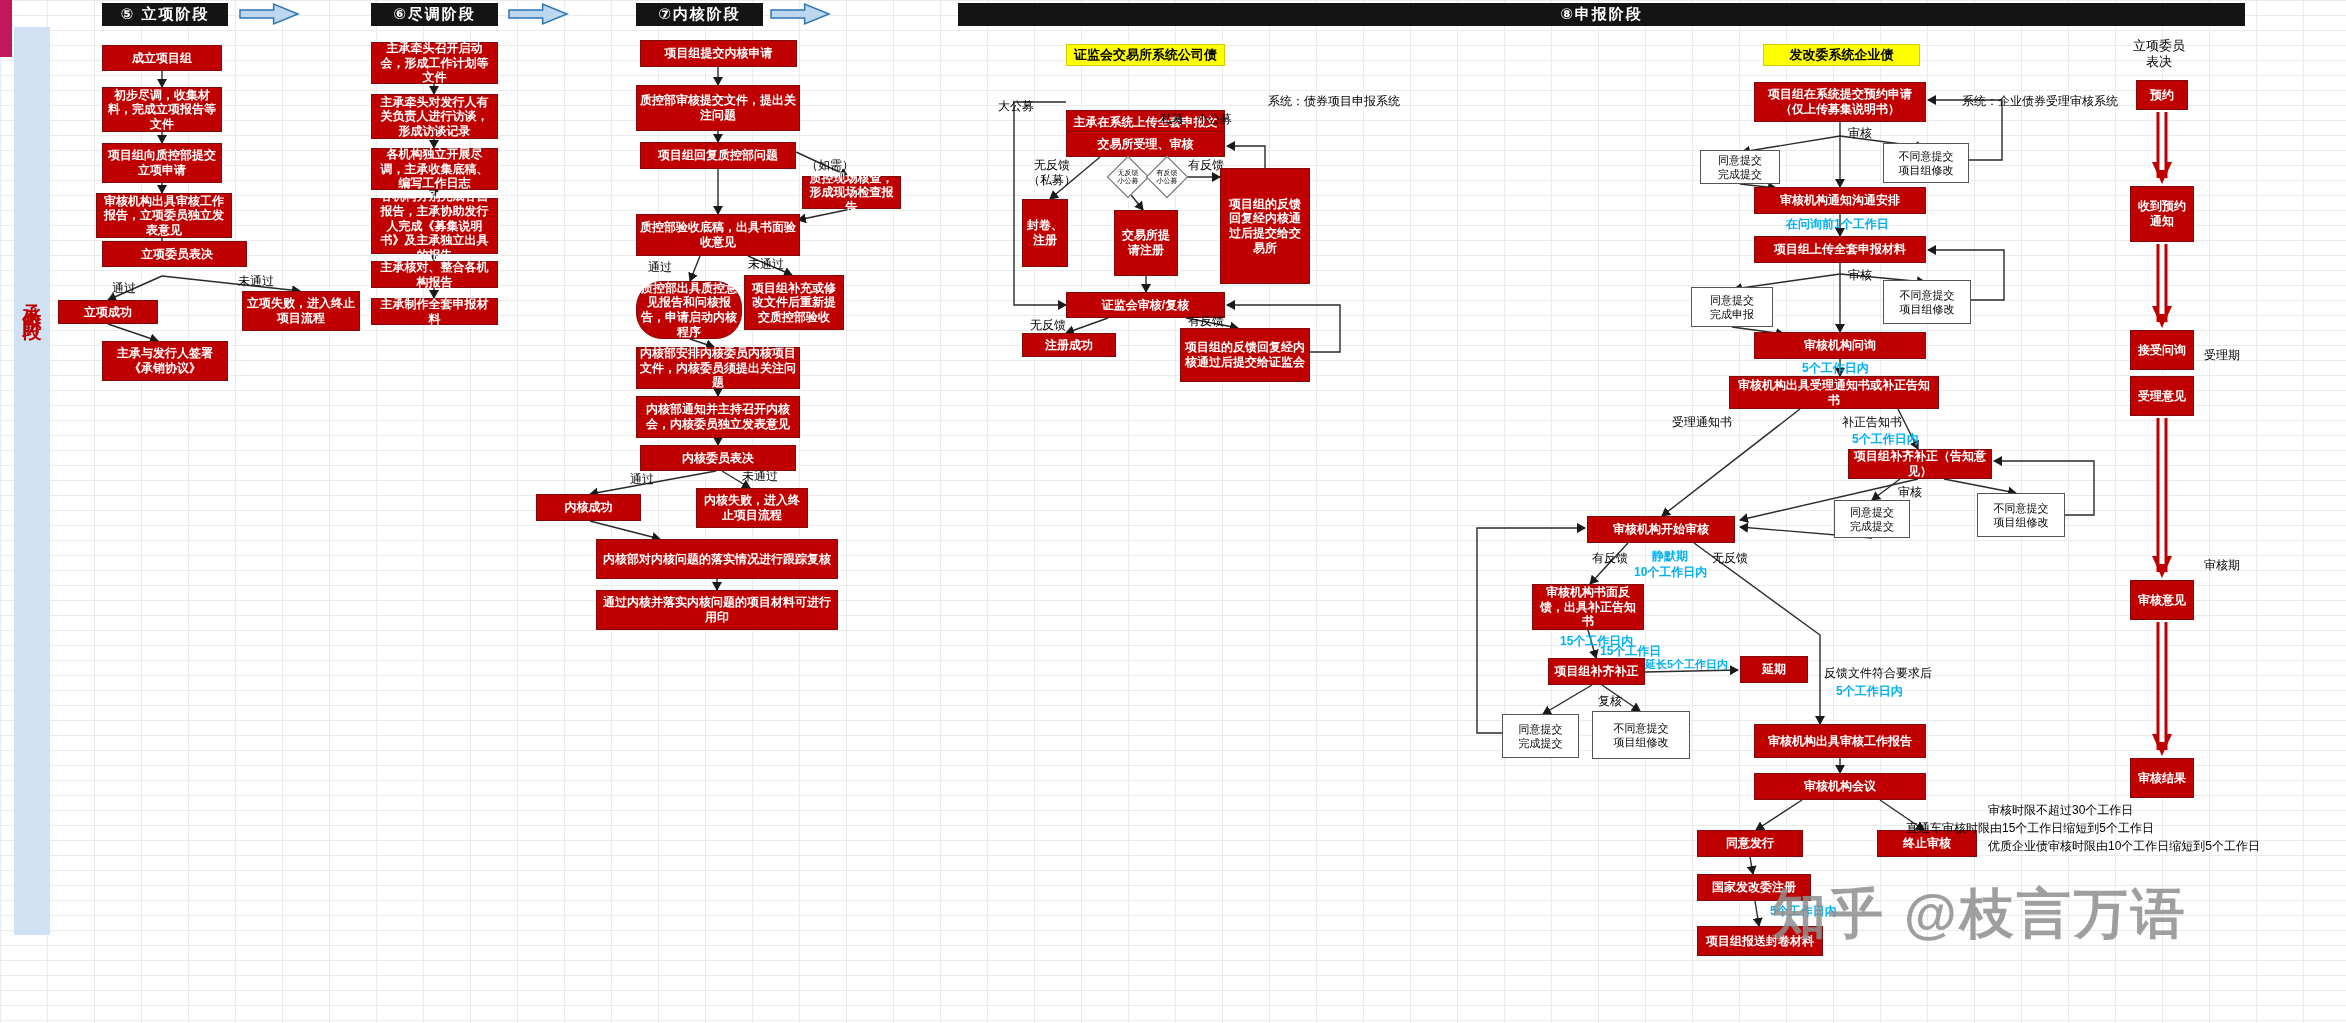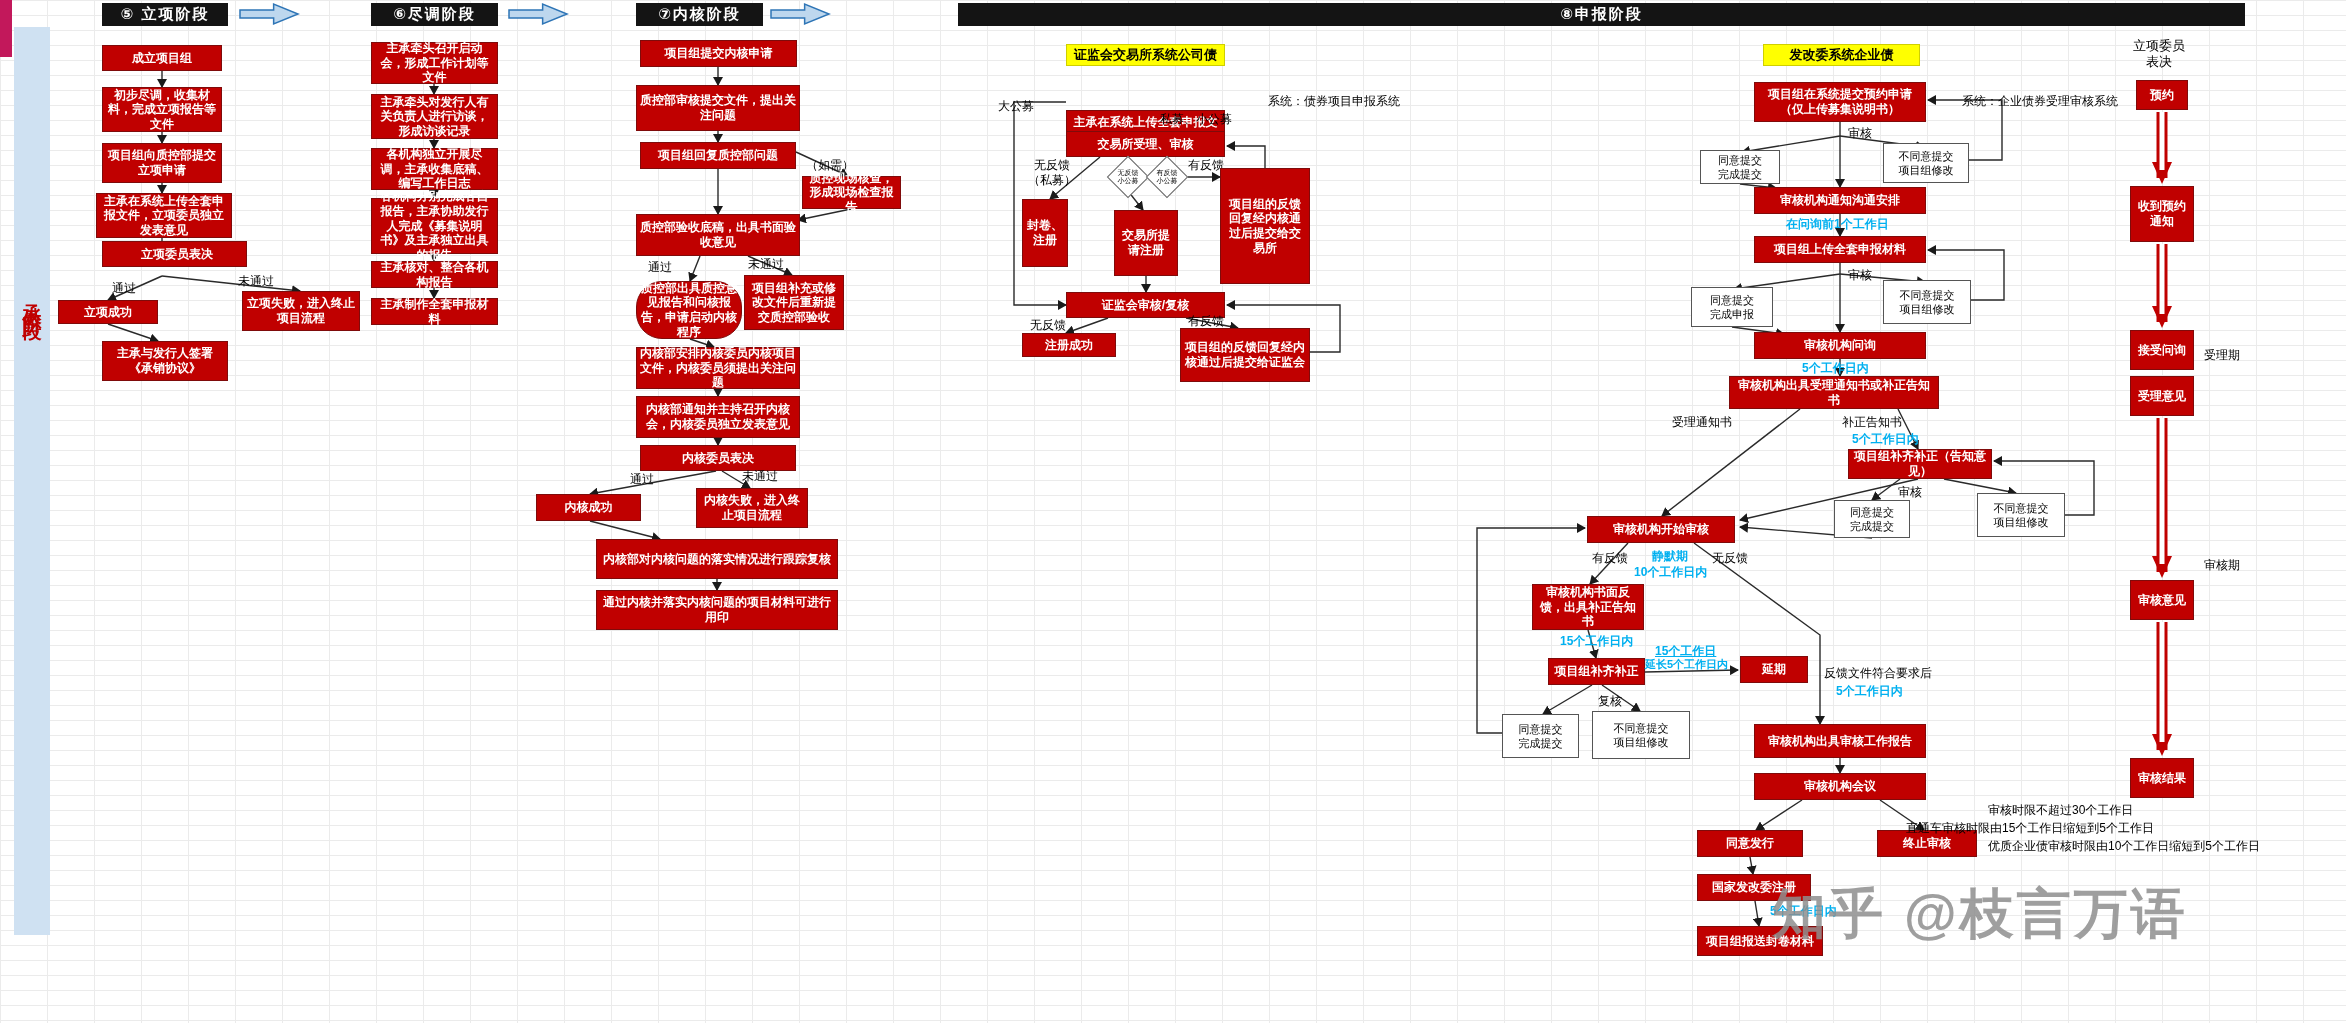--- a/index.html
+++ b/index.html
@@ -146,21 +146,21 @@
     <div class="node t-red" style="left: 102px; top: 45px; width: 120px; height: 26px;">
       <span>成立项目组</span>
     </div>
     <div class="node t-red" style="left: 102px; top: 87px; width: 120px; height: 45px;">
       <span>初步尽调，收集材料，完成立项报告等文件</span>
     </div>
     <div class="node t-red" style="left: 102px; top: 143px; width: 120px; height: 40px;">
       <span>项目组向质控部提交立项申请</span>
     </div>
     <div class="node t-red" style="left: 96px; top: 193px; width: 136px; height: 45px;">
-      <span>主承在系统上传全套申报文件，立项委员独立发表意见</span>
+      <span>审核机构出具审核工作报告，立项委员独立发表意见</span>
     </div>
     <div class="node t-red" style="left: 102px; top: 241px; width: 145px; height: 26px; padding-left: 8px;">
       <span>立项委员表决</span>
     </div>
     <div class="node t-label" style="left: 112px; top: 281px;">
       <span>通过</span>
     </div>
     <div class="node t-label" style="left: 238px; top: 274px;">
       <span>未通过</span>
     </div>
@@ -394,21 +394,21 @@
     </div>
     <div class="node t-red" style="left: 1532px; top: 584px; width: 112px; height: 46px;">
       <span>审核机构书面反馈，出具补正告知书</span>
     </div>
     <div class="node t-cyan" style="left: 1560px; top: 634px;">
       <span>15个工作日内</span>
     </div>
     <div class="node t-red" style="left: 1548px; top: 658px; width: 97px; height: 27px;">
       <span>项目组补齐补正</span>
     </div>
-    <div class="node t-cyan" style="left: 1655px; top: 644px; text-decoration: underline;">
+    <div class="node t-cyan" style="left: 1600px; top: 644px;">
       <span>15个工作日</span>
     </div>
     <div class="node t-cyan" style="left: 1645px; top: 658px; font-size: 11px;">
       <span>延长5个工作日内</span>
     </div>
     <div class="node t-red" style="left: 1740px; top: 656px; width: 68px; height: 27px;">
       <span>延期</span>
     </div>
     <div class="node t-label" style="left: 1598px; top: 694px;">
       <span>复核</span>

